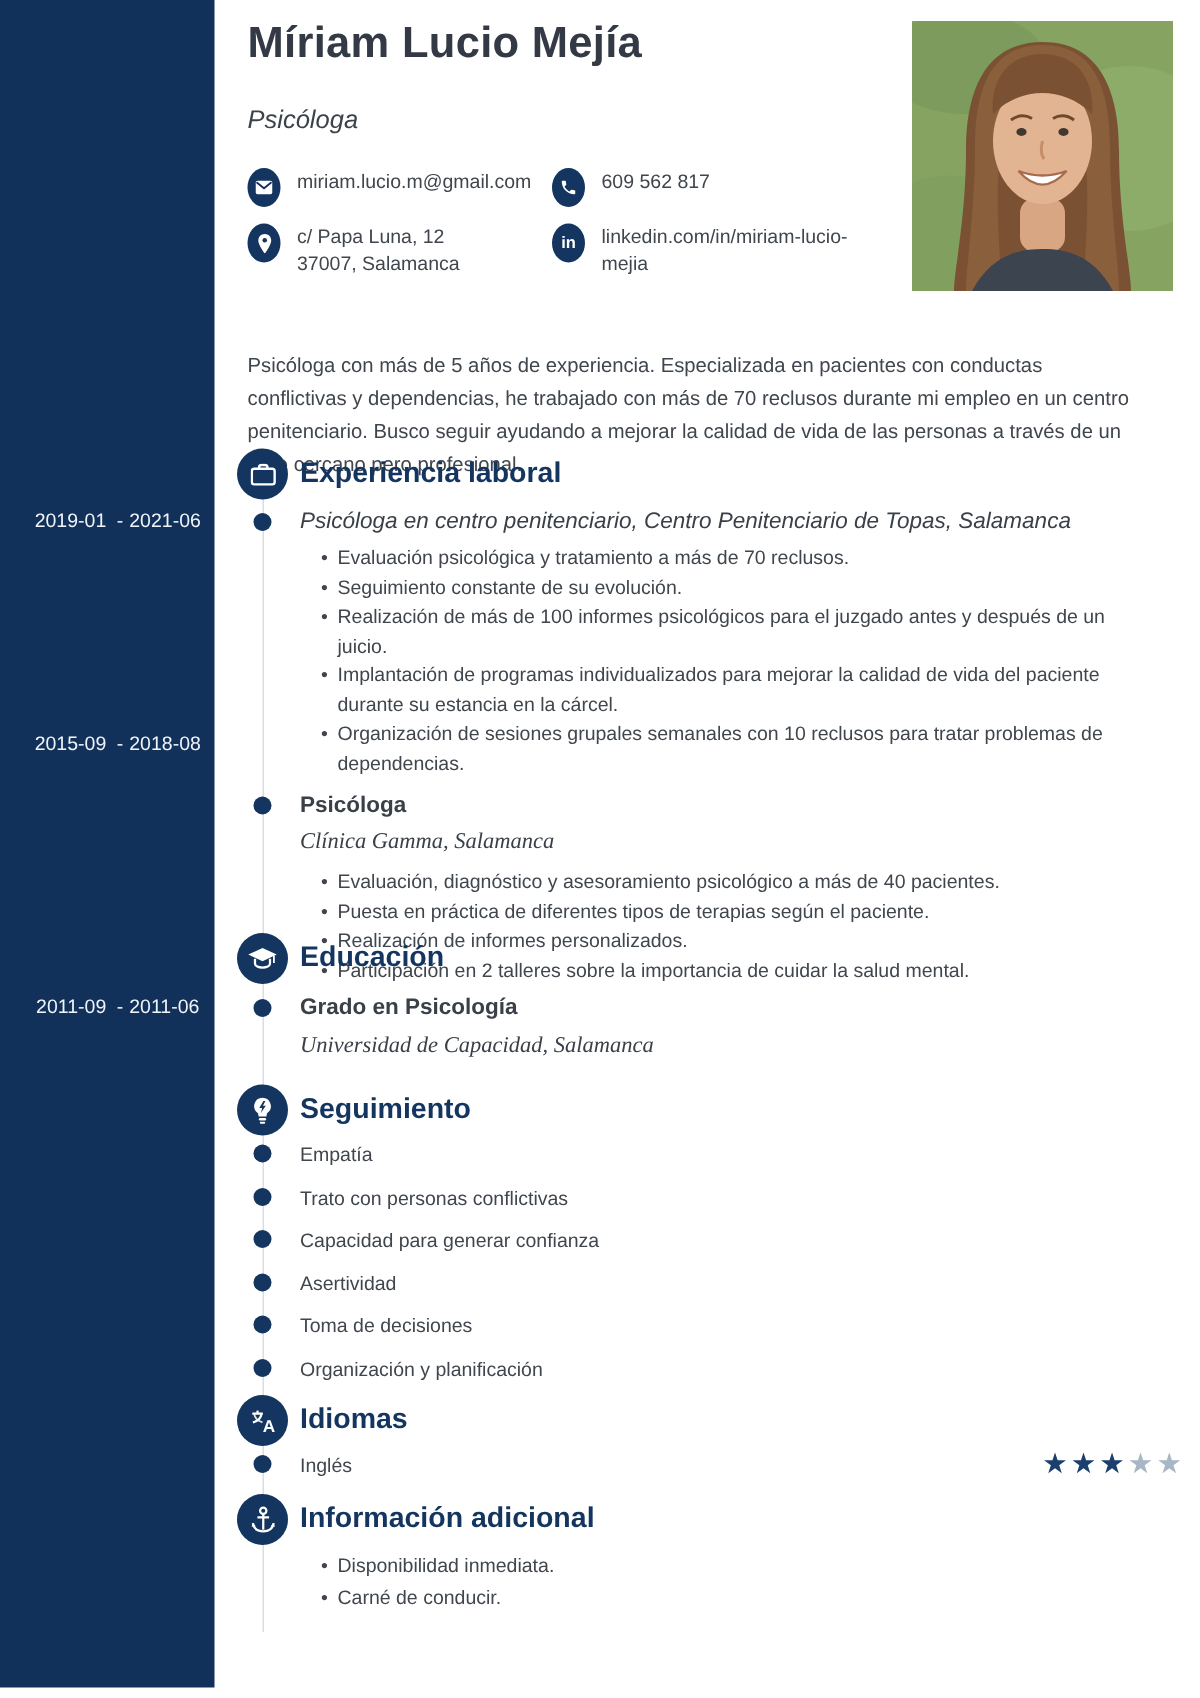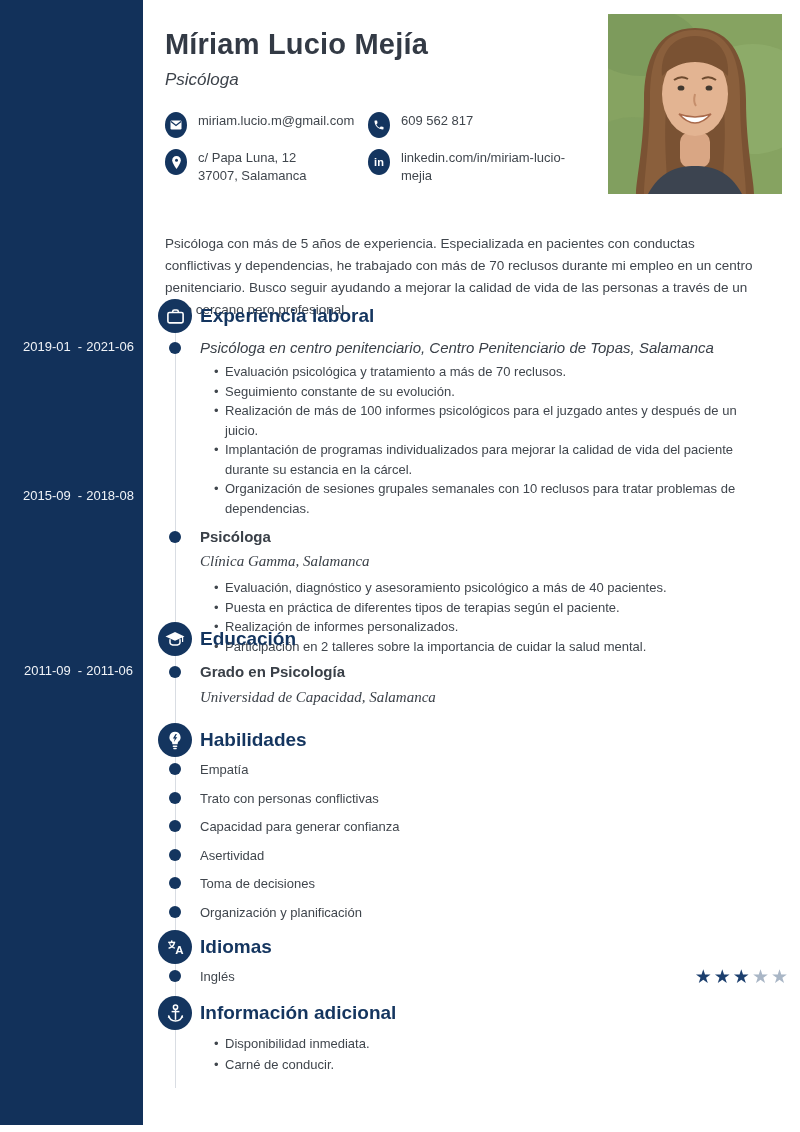--- a/index.html
+++ b/index.html
@@ -11,21 +11,21 @@
   }
   .page { position:absolute; inset:0; background:#fff; }
 
   
   .sidebar { position:absolute; left:0; top:0; width:143px; height:1125px; background:#12315a; }
 
   
   .timeline-line { position:absolute; left:175px; top:310px; width:1px; height:778px; background:#d9dde3; z-index:1; }
 
   
-  .name { position:absolute; left:165px; top:28px; font-size:29px; font-weight:bold; color:#333a45; letter-spacing:.2px; }
+  .name { position:absolute; left:165px; top:13px; font-size:29px; font-weight:bold; color:#333a45; letter-spacing:.2px; }
   .job-title { position:absolute; left:165px; top:70px; font-size:17px; font-style:italic; color:#3c424a; }
 
   .contact { position:absolute; left:165px; top:112px; display:grid; grid-template-columns:203px auto; row-gap:11px; }
   .contact-item { display:flex; gap:11px; }
   .contact-icon { width:22px; height:26px; border-radius:50%; background:#14355f; flex:none;
                   display:flex; align-items:center; justify-content:center; }
   .contact-text { font-size:13px; line-height:18px; color:#40464d; }
   .contact-text.linkedin { width:178px; }
   .in-glyph { color:#fff; font-size:11px; font-weight:bold; font-family:"Liberation Sans",sans-serif; }
 
@@ -226,21 +226,21 @@
   <div class="section" id="skills">
     <div class="section-header">
       <span class="section-icon">
         <svg width="14" height="19" viewBox="0 0 14 19">
             <path d="M7 0.8 a5.6 5.6 0 0 1 3 10.3 l-0.4 2.2 H4.4 L4 11.1 A5.6 5.6 0 0 1 7 0.8 Z" fill="#fff"></path>
             <rect x="4.6" y="14.4" width="4.8" height="1.6" rx="0.8" fill="#fff"></rect>
             <rect x="5.2" y="16.8" width="3.6" height="1.4" rx="0.7" fill="#fff"></rect>
             <polygon points="7.6,3 4.9,7.6 6.8,7.6 5.9,11 9.2,6.2 7.3,6.2 8.9,3" fill="#14355f"></polygon>
           </svg>
       </span>
-      <span class="section-title">Habilidades</span>
+      <span class="section-title">Seguimiento</span>
     </div>
     <ul class="skill-list">
       <li><span class="tdot-i"></span><span>Empatía</span></li>
       <li><span class="tdot-i"></span><span>Trato con personas conflictivas</span></li>
       <li><span class="tdot-i"></span><span>Capacidad para generar confianza</span></li>
       <li><span class="tdot-i"></span><span>Asertividad</span></li>
       <li><span class="tdot-i"></span><span>Toma de decisiones</span></li>
       <li><span class="tdot-i"></span><span>Organización y planificación</span></li>
     </ul>
   </div>

